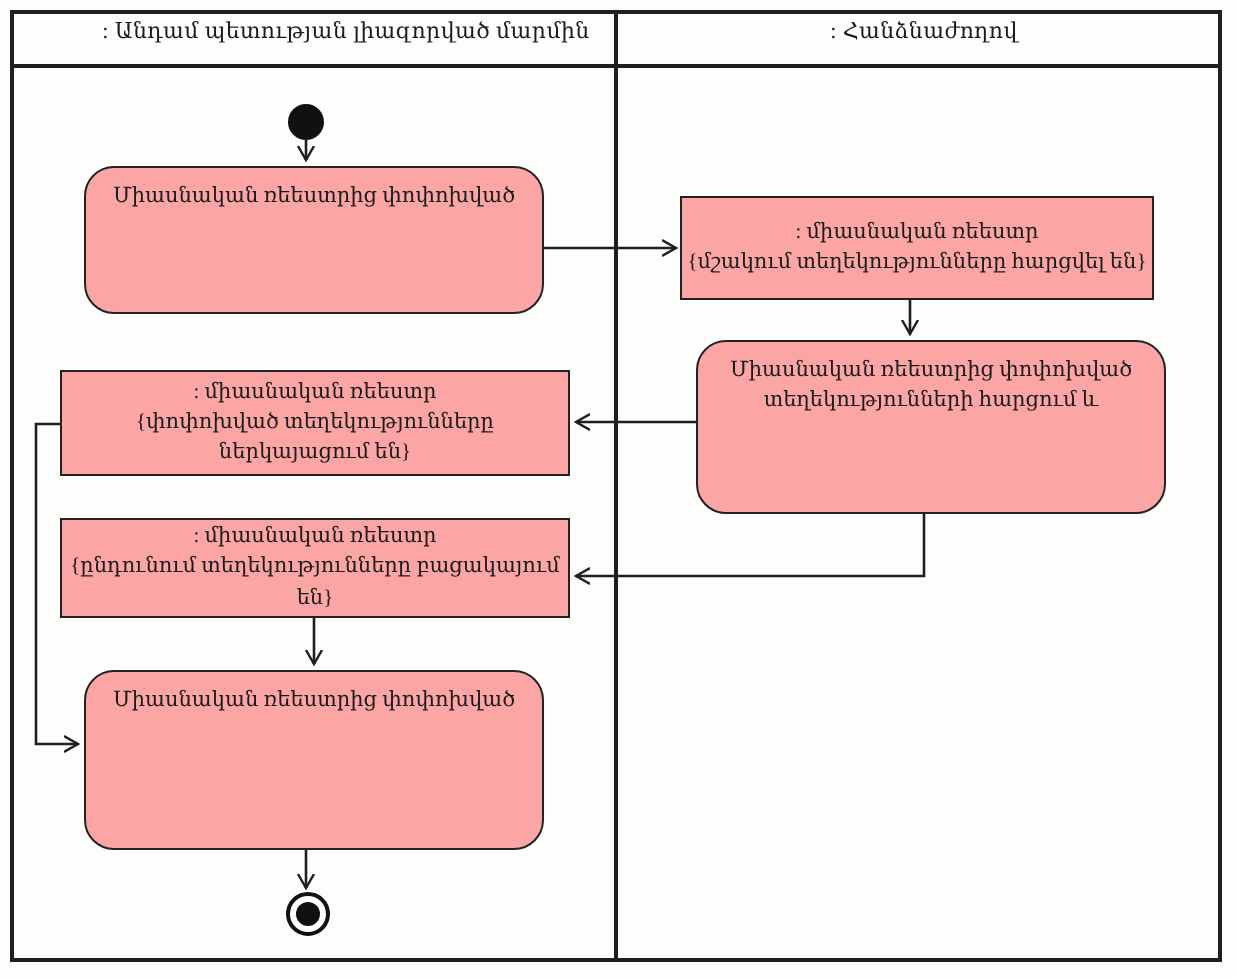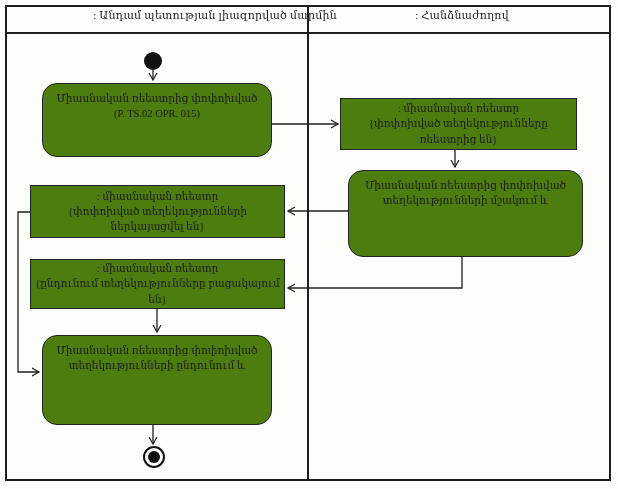--- a/index.html
+++ b/index.html
@@ -16,25 +16,25 @@
   .lane-divider{
     position:absolute;left:307px;top:5px;width:2px;height:476px;background:#1f1f1f;
   }
   .header-sep{
     position:absolute;left:5px;top:32px;width:606px;height:2px;background:#1f1f1f;
   }
   .lane-header{
     position:absolute;top:9px;height:22px;text-align:center;
     font-size:11px;letter-spacing:0.2px;
   }
-  .lane-header.left{left:5px;width:336px;margin-left:42px;}
+  .lane-header.left{left:5px;width:336px;}
   .lane-header.right{left:309px;width:306px;}
   svg.edges{position:absolute;left:0;top:0;width:618px;height:489px;pointer-events:none;}
   .node{
-    position:absolute;box-sizing:border-box;background:#4d7c0f;
+    position:absolute;box-sizing:border-box;background:#fca5a5;
     border:1.5px solid #232323;text-align:center;
     font-size:10.5px;line-height:1.45;
   }
   .activity{border-radius:15px;padding-top:7px;}
   .objectnode{display:flex;flex-direction:column;justify-content:center;}
   .node span{display:block;}
   #activity1{left:42px;top:83px;width:230px;height:74px;}
   #object1{left:340px;top:98px;width:237px;height:52px;}
   #activity2{left:348px;top:170px;width:235px;height:87px;}
   #object2{left:30px;top:185px;width:255px;height:53px;}
@@ -82,45 +82,43 @@
       <path d="M157,309 L157,332" marker-end="url(#arrow)"></path>
       <path d="M30,212 L18,212 L18,372 L39,372" marker-end="url(#arrow)"></path>
       <path d="M153,425 L153,444" marker-end="url(#arrow)"></path>
     </g>
   </svg>
 
   <div class="start-node"></div>
 
   <div class="node activity" id="activity1">
     <span>Միասնական ռեեստրից փոփոխված</span>
-    <span>(P. TS.02 OPR. 015)</span>
   </div>
 
   <div class="node objectnode" id="object1">
     <span>: միասնական ռեեստր</span>
-    <span>{փոփոխված տեղեկությունները ռեեստրից են}</span>
+    <span>{մշակում տեղեկությունները հարցվել են}</span>
   </div>
 
   <div class="node activity" id="activity2">
     <span>Միասնական ռեեստրից փոփոխված</span>
-    <span>տեղեկությունների մշակում և</span>
+    <span>տեղեկությունների հարցում և</span>
   </div>
 
   <div class="node objectnode" id="object2">
     <span>: միասնական ռեեստր</span>
-    <span>{փոփոխված տեղեկությունների ներկայացվել են}</span>
+    <span>{փոփոխված տեղեկությունները ներկայացում են}</span>
   </div>
 
   <div class="node objectnode" id="object3">
     <span>: միասնական ռեեստր</span>
     <span>{ընդունում տեղեկությունները բացակայում են}</span>
   </div>
 
   <div class="node activity" id="activity3">
     <span>Միասնական ռեեստրից փոփոխված</span>
-    <span>տեղեկությունների ընդունում և</span>
   </div>
 
   <div class="final-node">
     <div class="dot"></div>
   </div>
 
 </div>
 
 </body></html>

